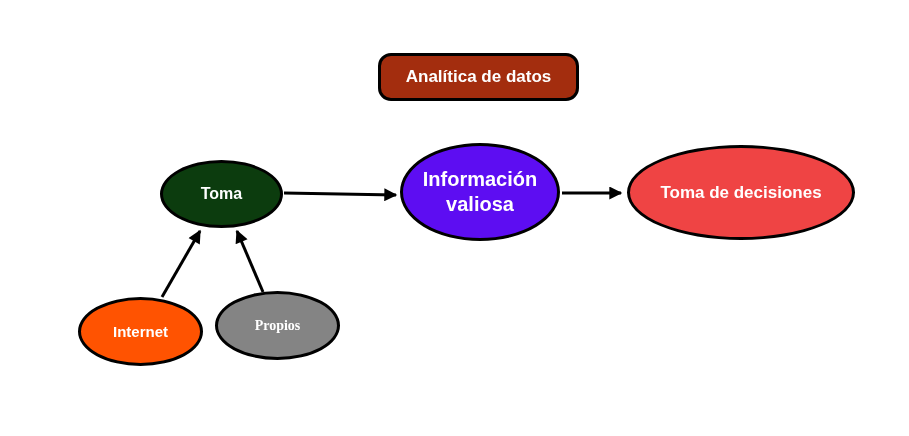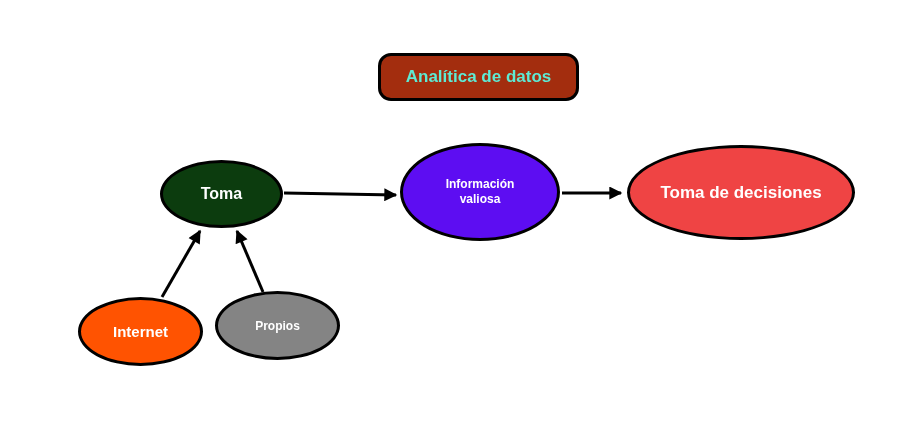--- a/index.html
+++ b/index.html
@@ -29,40 +29,40 @@
     width: 201px;
     height: 48px;
     box-sizing: border-box;
     border: 3px solid #000000;
     border-radius: 13px;
     display: flex;
     align-items: center;
     justify-content: center;
     font-weight: bold;
     font-size: 17px;
-    color: #5eead4;
+    color: #ffffff;
   }
   .node {
     position: absolute;
     box-sizing: border-box;
     border: 3px solid #000000;
     border-radius: 50%;
     display: flex;
     flex-direction: column;
     align-items: center;
     justify-content: center;
     text-align: center;
     font-weight: bold;
     color: #ffffff;
   }
   .node-datos       { left: 160px; top: 160px; width: 123px; height: 68px; font-size: 16px; }
-  .node-informacion { left: 400px; top: 143px; width: 160px; height: 98px; font-size: 12px; line-height: 1.25; }
+  .node-informacion { left: 400px; top: 143px; width: 160px; height: 98px; font-size: 20px; line-height: 1.25; }
   .node-toma        { left: 627px; top: 145px; width: 228px; height: 95px; font-size: 17px; }
   .node-internet    { left: 78px;  top: 297px; width: 125px; height: 69px; font-size: 15px; }
-  .node-propios     { left: 215px; top: 291px; width: 125px; height: 69px; font-size: 12px; }
+  .node-propios     { left: 215px; top: 291px; width: 125px; height: 69px; font-size: 14px; font-family: Liberation Serif, serif; }
 </style>
 </head>
 <body>
 
 <div class="canvas">
 
   <svg class="arrow-layer" width="909" height="436" viewBox="0 0 909 436" xmlns="http://www.w3.org/2000/svg">
     <defs>
       <marker id="ah" viewBox="0 0 10 10" refX="9" refY="5" markerUnits="userSpaceOnUse" markerWidth="15" markerHeight="13" orient="auto">
         <path d="M0,0 L10,5 L0,10 z" fill="#000000"></path>

